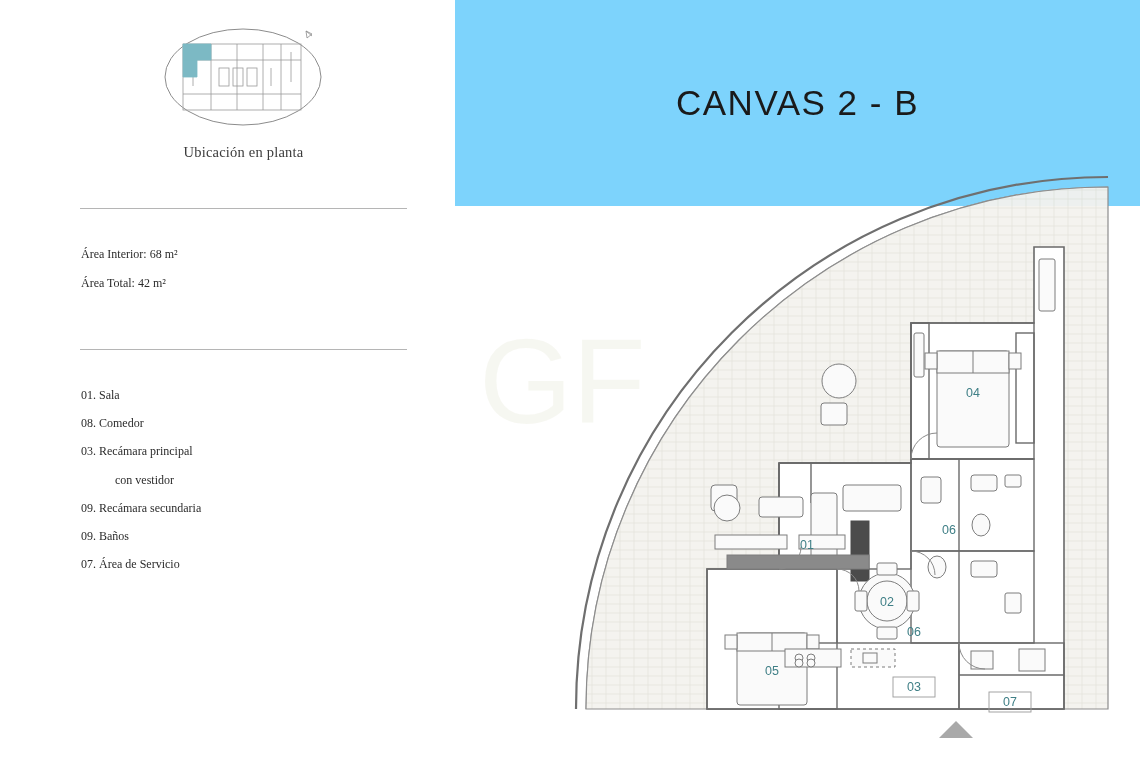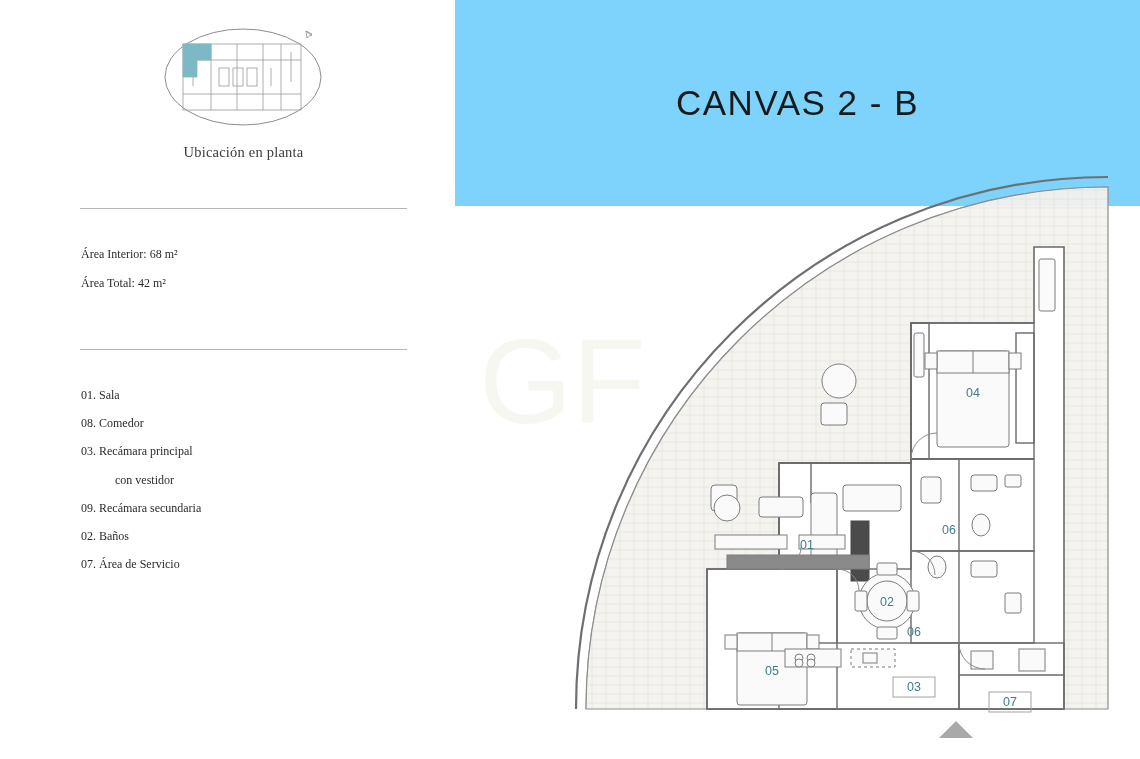--- a/index.html
+++ b/index.html
@@ -159,21 +159,21 @@
   </div>
 
   <div class="hr" id="hr-mid"></div>
 
   <div id="legend">
     <div class="item">01. Sala</div>
     <div class="item">08. Comedor</div>
     <div class="item">03. Recámara principal</div>
     <div class="item cont">con vestidor</div>
     <div class="item">09. Recámara secundaria</div>
-    <div class="item">02. Baños</div>
+    <div class="item">09. Baños</div>
     <div class="item">07. Área de Servicio</div>
   </div>
 </div>
 
 <div id="plan">
   <svg width="685" height="596" viewBox="0 0 685 596" xmlns="http://www.w3.org/2000/svg">
 
     <defs>
       <pattern id="tile" width="14" height="9" patternUnits="userSpaceOnUse">
         <rect width="14" height="9" fill="#f3f2ee"></rect>

